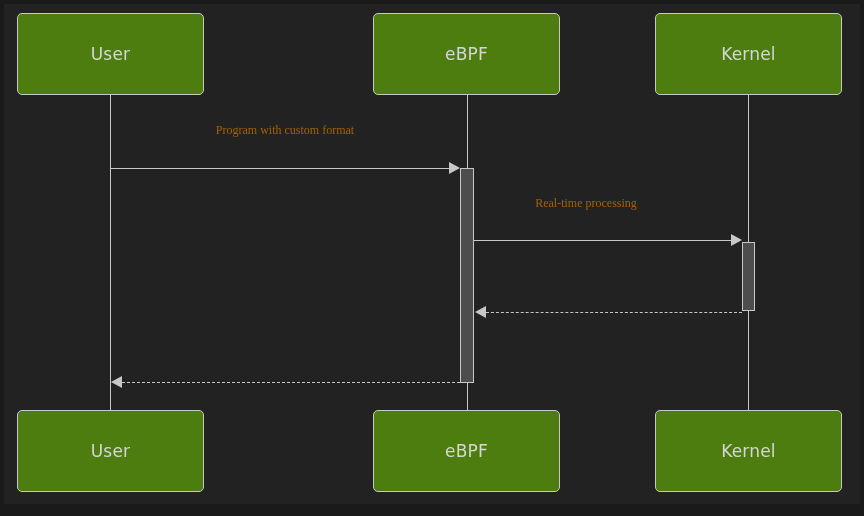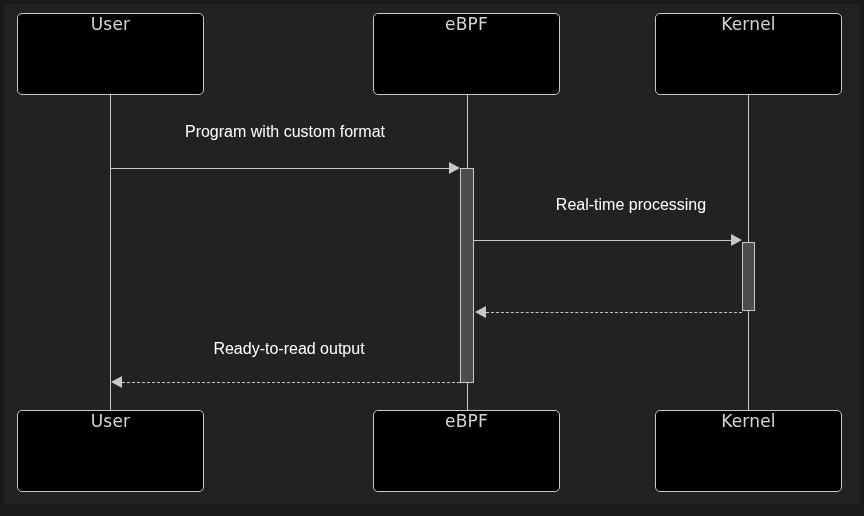--- a/index.html
+++ b/index.html
@@ -30,22 +30,23 @@
   }
 
   
   .participant-box {
     position: absolute;
     width: 187px;
     height: 82px;
     box-sizing: border-box;
     border: 1px solid #c8c8c8;
     border-radius: 5px;
-    background: #000000;
+    background: #4d7c0f;
     display: flex;
+    align-items: center;
     justify-content: center;
     z-index: 5;
   }
   .participant-label {
     color: #d6d6d6;
     font-size: 17px;
     font-family: "DejaVu Sans", sans-serif;
     letter-spacing: 0.2px;
     white-space: nowrap;
   }
@@ -88,23 +89,23 @@
     border-bottom: 6px solid transparent;
     border-left: 11px solid #c8c8c8;
   }
   .arrow-head.left {
     border-top: 6px solid transparent;
     border-bottom: 6px solid transparent;
     border-right: 11px solid #c8c8c8;
   }
   .message-label {
     position: absolute;
-    color: #ffffff;
-    font-size: 16px;
-    font-family: Liberation Sans, sans-serif;
+    color: #a16207;
+    font-size: 12px;
+    font-family: Liberation Serif, serif;
     white-space: nowrap;
     transform: translateX(-50%);
     z-index: 6;
   }
 </style>
 </head>
 <body>
 
 <div id="diagram-canvas">
   <div id="diagram-surface"></div>
@@ -133,23 +134,22 @@
     <span class="participant-label">eBPF</span>
   </div>
   <div class="participant-box" style="left:655px; top:410px;">
     <span class="participant-label">Kernel</span>
   </div>
 
   <div class="message-label" style="left:285px; top:123px;">Program with custom format</div>
   <div class="message-line" style="left:110px; top:168px; width:348px;"></div>
   <div class="arrow-head right" style="left:449px; top:162px;"></div>
 
-  <div class="message-label" style="left:631px; top:196px;">Real-time processing</div>
+  <div class="message-label" style="left:586px; top:196px;">Real-time processing</div>
   <div class="message-line" style="left:474px; top:240px; width:266px;"></div>
   <div class="arrow-head right" style="left:731px; top:234px;"></div>
 
   <div class="message-line dashed" style="left:486px; top:312px; width:256px;"></div>
   <div class="arrow-head left" style="left:475px; top:306px;"></div>
 
-  <div class="message-label" style="left:289px; top:340px;">Ready-to-read output</div>
   <div class="message-line dashed" style="left:122px; top:382px; width:338px;"></div>
   <div class="arrow-head left" style="left:111px; top:376px;"></div>
 </div>
 
 </body></html>

